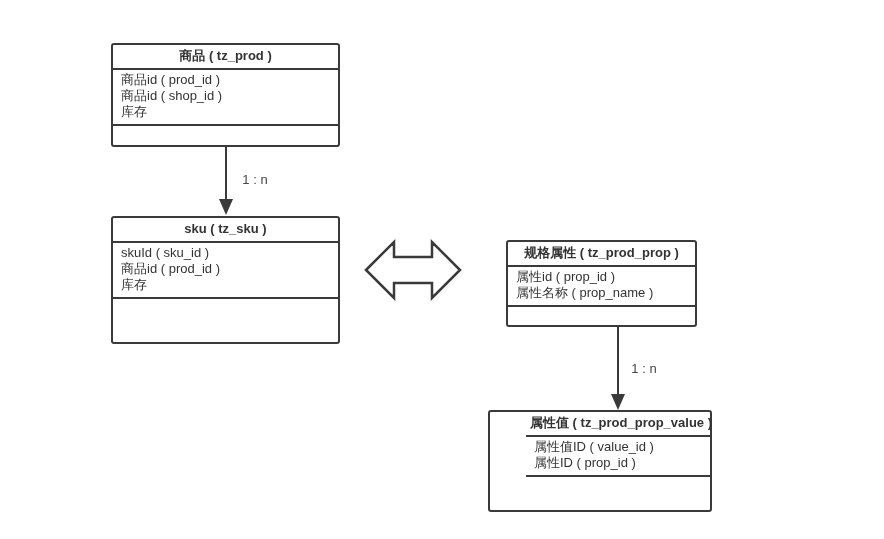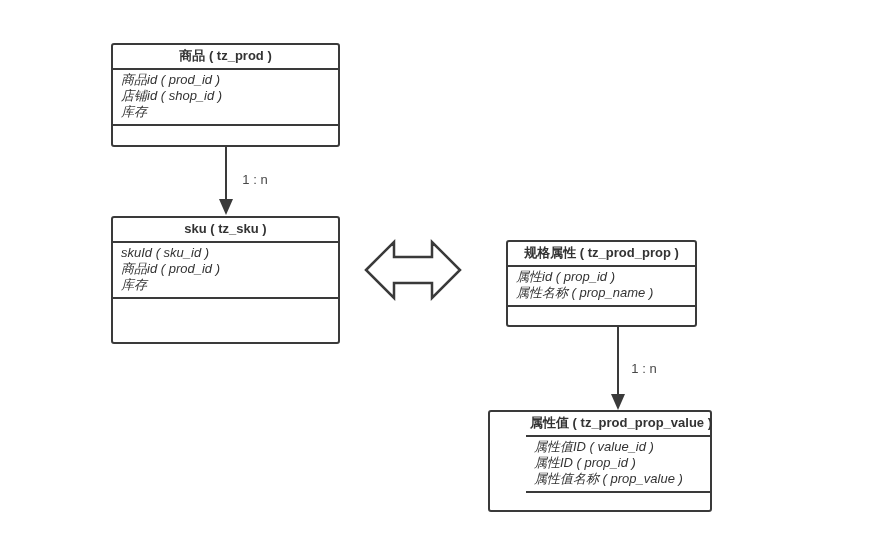--- a/index.html
+++ b/index.html
@@ -30,21 +30,21 @@
     padding: 3px 4px 4px 4px;
     line-height: 16px;
     white-space: nowrap;
   }
   .entity-fields {
     flex: 0 0 auto;
     border-bottom: 2px solid #3a3a3a;
     padding: 2px 8px 4px 8px;
     line-height: 16px;
   }
-  .entity-field { white-space: nowrap; font-style: italic; }
+  .entity-field { white-space: nowrap; }
   .entity-footer { flex: 1 1 auto; }
   .overlay {
     position: absolute;
     left: 0; top: 0;
     width: 884px; height: 539px;
     pointer-events: none;
   }
   .rel-label {
     position: absolute;
     transform: translate(-50%, -50%);
@@ -58,21 +58,21 @@
 </style>
 </head>
 <body>
 
 <div class="canvas">
 
   <div class="entity" style="left:111px; top:43px; width:229px; height:104px;">
     <div class="entity-header">商品 ( tz_prod )</div>
     <div class="entity-fields">
       <div class="entity-field">商品id ( prod_id )</div>
-      <div class="entity-field">店铺id ( shop_id )</div>
+      <div class="entity-field">商品id ( shop_id )</div>
       <div class="entity-field">库存</div>
     </div>
     <div class="entity-footer"></div>
   </div>
 
   <div class="entity" style="left:111px; top:216px; width:229px; height:128px;">
     <div class="entity-header">sku ( tz_sku )</div>
     <div class="entity-fields">
       <div class="entity-field">skuId ( sku_id )</div>
       <div class="entity-field">商品id ( prod_id )</div>
@@ -88,21 +88,20 @@
       <div class="entity-field">属性名称 ( prop_name )</div>
     </div>
     <div class="entity-footer"></div>
   </div>
 
   <div class="entity" style="left:488px; top:410px; width:224px; height:102px;padding-left:36px;">
     <div class="entity-header">属性值 ( tz_prod_prop_value )</div>
     <div class="entity-fields">
       <div class="entity-field">属性值ID ( value_id )</div>
       <div class="entity-field">属性ID ( prop_id )</div>
-      <div class="entity-field">属性值名称 ( prop_value )</div>
     </div>
     <div class="entity-footer"></div>
   </div>
 
   <svg class="overlay" viewBox="0 0 884 539" xmlns="http://www.w3.org/2000/svg">
     <g>
       <line x1="226" y1="147" x2="226" y2="201" stroke="#3a3a3a" stroke-width="2"></line>
       <polygon points="219,199 233,199 226,215" fill="#3a3a3a"></polygon>
     </g>
     <g>

